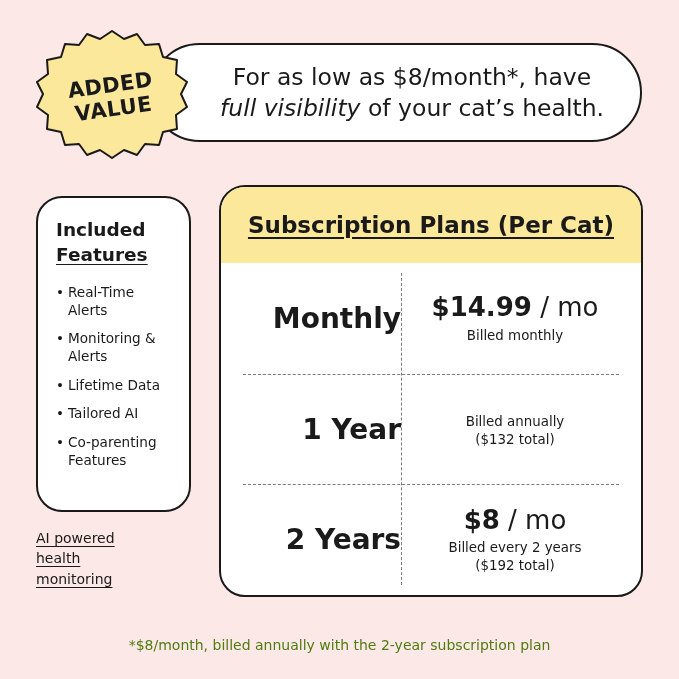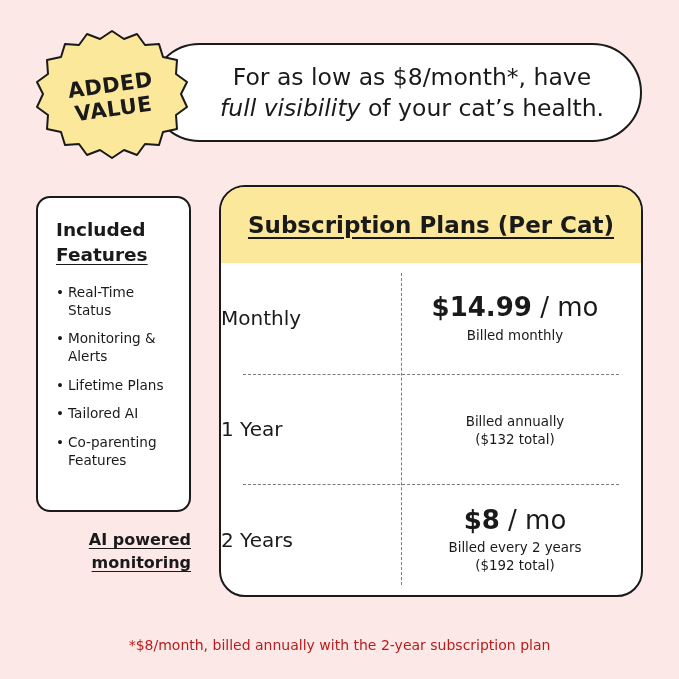--- a/index.html
+++ b/index.html
@@ -79,21 +79,21 @@
 
   
   #features-card {
     position: absolute;
     left: 36px;
     top: 196px;
     width: 155px;
     height: 316px;
     background: #ffffff;
     border: 2px solid #1a1a1a;
-    border-radius: 14px;
+    border-radius: 26px;
     box-sizing: border-box;
     padding: 20px 14px 14px 18px;
   }
   #features-title {
     font-size: 18.5px;
     font-weight: bold;
     line-height: 1.35;
     margin-bottom: 16px;
   }
   #features-title .underlined {
@@ -114,23 +114,23 @@
   .feature-label {
     flex: 1;
   }
 
   
   #ai-note {
     position: absolute;
     left: 36px;
     top: 528px;
     width: 155px;
-    text-align: right;
-    font-size: 16px;
-    font-weight: bold;
+    text-align: left;
+    font-size: 14px;
+    font-weight: normal;
     line-height: 1.45;
     text-decoration: underline;
     text-underline-offset: 3px;
   }
 
   
   #plans-card {
     position: absolute;
     left: 219px;
     top: 185px;
@@ -172,23 +172,23 @@
     content: "";
     position: absolute;
     left: 22px;
     right: 22px;
     top: 0;
     border-top: 1px dashed #7a7a7a;
   }
   .plan-name {
     width: 180px;
     flex: 0 0 180px;
-    text-align: left;
-    font-size: 20px;
-    font-weight: normal;
+    text-align: right;
+    font-size: 28px;
+    font-weight: bold;
   }
   .plan-detail {
     flex: 1;
     text-align: center;
     padding-right: 12px;
   }
   .plan-price {
     font-size: 26px;
     font-weight: bold;
     line-height: 1.2;
@@ -216,21 +216,21 @@
   }
 
   
   #footnote {
     position: absolute;
     left: 0;
     right: 0;
     top: 637px;
     text-align: center;
     font-size: 14px;
-    color: #b91c1c;
+    color: #4d7c0f;
   }
 </style>
 </head>
 <body>
 
 <div id="badge-wrap">
   <svg width="152" height="140" viewBox="0 0 152 140">
     <path d="M76 3
              L88 11 L101 6 L109 17 L123 16 L127 29 L141 32 L140 46 L151 54 L145 66
              L151 79 L140 87 L141 101 L127 104 L123 117 L109 116 L101 127 L88 122
@@ -251,42 +251,43 @@
 </div>
 
 <div id="features-card">
   <div id="features-title">
     <div>Included</div>
     <div class="underlined">Features</div>
   </div>
 
   <div class="feature-item">
     <span class="feature-bullet">•</span>
-    <span class="feature-label">Real-Time Status</span>
+    <span class="feature-label">Real-Time Alerts</span>
   </div>
   <div class="feature-item">
     <span class="feature-bullet">•</span>
     <span class="feature-label">Monitoring &amp; Alerts</span>
   </div>
   <div class="feature-item">
     <span class="feature-bullet">•</span>
-    <span class="feature-label">Lifetime Plans</span>
+    <span class="feature-label">Lifetime Data</span>
   </div>
   <div class="feature-item">
     <span class="feature-bullet">•</span>
     <span class="feature-label">Tailored AI</span>
   </div>
   <div class="feature-item">
     <span class="feature-bullet">•</span>
     <span class="feature-label">Co-parenting Features</span>
   </div>
 </div>
 
 <div id="ai-note">
   <div>AI powered</div>
+  <div>health</div>
   <div>monitoring</div>
 </div>
 
 <div id="plans-card">
   <div id="plans-header">Subscription Plans (Per Cat)</div>
   <div id="plans-body">
     <div id="vertical-divider"></div>
 
     <div class="plan-row">
       <div class="plan-name">Monthly</div>

